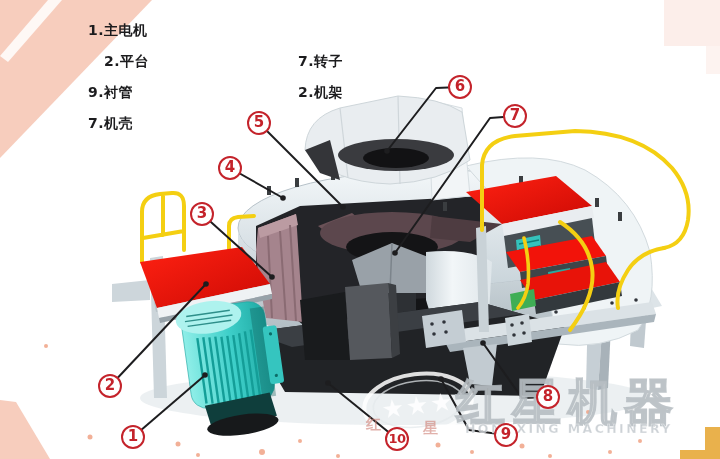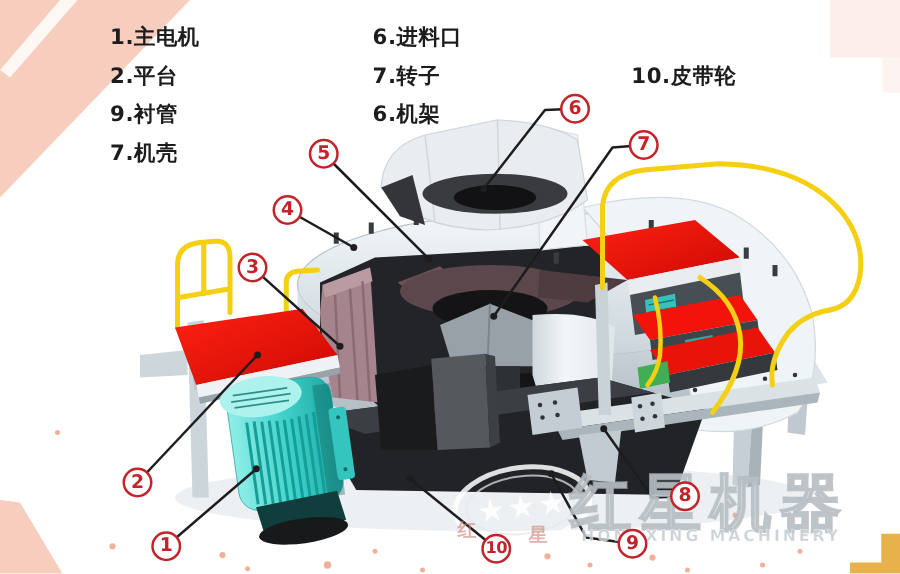--- a/index.html
+++ b/index.html
@@ -2,21 +2,21 @@
 <html><head>
 <meta charset="utf-8">
 <style>
   html,body{margin:0;padding:0;background:#fff;}
   #stage{
     position:relative;width:720px;height:459px;background:#ffffff;overflow:hidden;
     font-family:"DejaVu Sans","Liberation Sans",sans-serif;
   }
   #machine-svg{position:absolute;left:0;top:0;width:720px;height:459px;}
   .legend-item{
-    position:absolute;font-size:17px;font-weight:700;color:#1c1c1e;
+    position:absolute;font-size:14px;font-weight:700;color:#1c1c1e;
     letter-spacing:0.5px;white-space:nowrap;line-height:22px;
   }
   .callout{
     position:absolute;width:24px;height:24px;border-radius:50%;
     border:2.5px solid #c4232b;background:#ffffff;color:#c4232b;
     font-size:15px;font-weight:700;line-height:19px;text-align:center;
     box-sizing:border-box;z-index:6;
   }
   .callout.wide{font-size:13px;letter-spacing:-0.5px;}
   .wm-cn{
@@ -264,27 +264,25 @@
       <circle cx="328" cy="383" r="2.8"></circle>
     </g>
   </svg>
 
   <div class="wm-cn">红星机器</div>
   <div class="wm-en">HONGXING MACHINERY</div>
   <div class="wm-small" style="left:366px;top:417px">红</div>
   <div class="wm-small" style="left:423px;top:421px">星</div>
 
   <div class="legend-item" style="left:88px;top:19px">1.主电机</div>
-  <div class="legend-item" style="left:88px;top:50px">2.平台</div>
+  <div class="legend-item" style="left:104px;top:50px">2.平台</div>
   <div class="legend-item" style="left:88px;top:81px">9.衬管</div>
   <div class="legend-item" style="left:88px;top:112px">7.机壳</div>
-  <div class="legend-item" style="left:298px;top:19px">6.进料口</div>
   <div class="legend-item" style="left:298px;top:50px">7.转子</div>
-  <div class="legend-item" style="left:298px;top:81px">6.机架</div>
-  <div class="legend-item" style="left:505px;top:50px">10.皮带轮</div>
+  <div class="legend-item" style="left:298px;top:81px">2.机架</div>
 
   <div class="callout" style="left:121px;top:425px">1</div>
   <div class="callout" style="left:98px;top:374px">2</div>
   <div class="callout" style="left:190px;top:202px">3</div>
   <div class="callout" style="left:218px;top:156px">4</div>
   <div class="callout" style="left:247px;top:111px">5</div>
   <div class="callout" style="left:448px;top:75px">6</div>
   <div class="callout" style="left:503px;top:104px">7</div>
   <div class="callout" style="left:536px;top:385px">8</div>
   <div class="callout" style="left:494px;top:423px">9</div>

